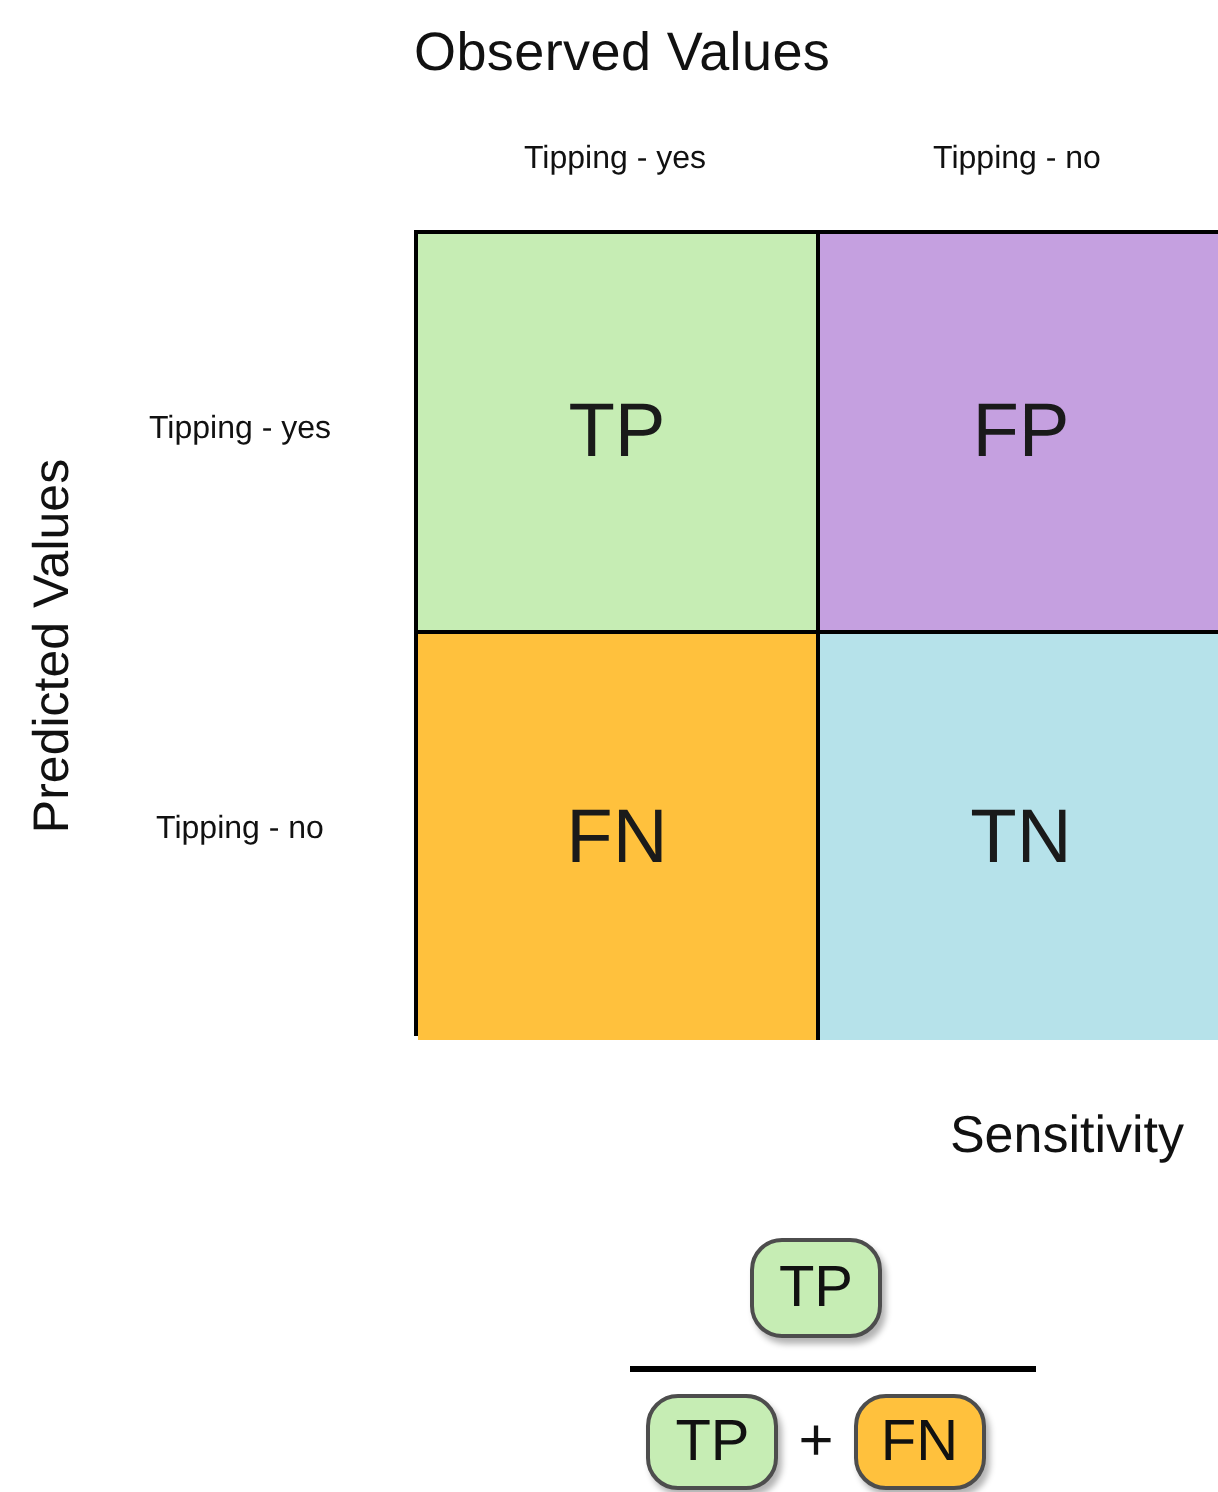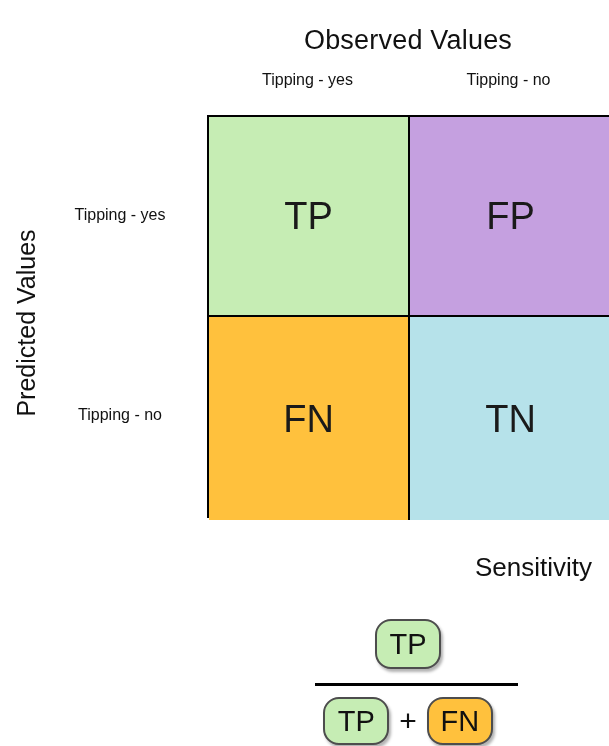--- a/index.html
+++ b/index.html
@@ -13,23 +13,23 @@
     position: relative;
     overflow: hidden;
     font-family: "Liberation Sans", sans-serif;
     color: #000000;
   }
 
   
   #observed-title {
     position: absolute;
     left: 207px;
-    top: 24px;
+    top: 10px;
     width: 402px;
-    text-align: center;
+    text-align: left;
     font-size: 27px;
     line-height: 32px;
     letter-spacing: 0.2px;
     color: #111111;
   }
 
   
   .col-header {
     position: absolute;
     top: 70px;

